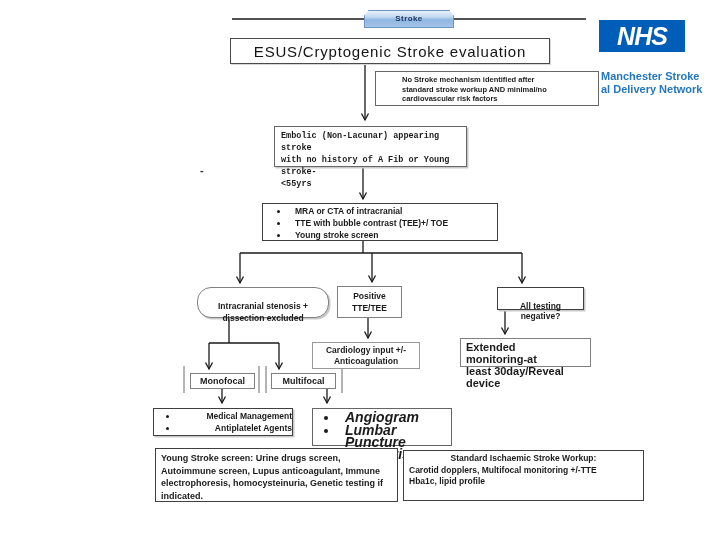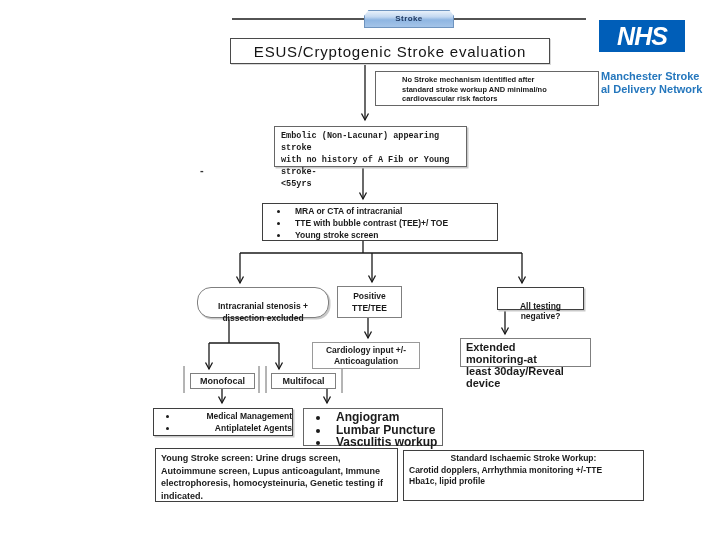--- a/index.html
+++ b/index.html
@@ -33,21 +33,21 @@
   #stray-dash{left:200px;top:164px;z-index:2;font-size:11px;font-weight:bold;color:#333;}
   #workup-box{left:262px;top:203px;width:236px;height:38px;font-size:8.5px;}
   #intracranial-box{left:197px;top:287px;width:132px;height:31px;font-size:8.5px;line-height:12px;padding-top:12px;border-radius:14px;}
   #positive-box{left:337px;top:286px;width:65px;height:32px;font-size:8.5px;line-height:12px;padding-top:3px;}
   #negative-box{left:461px;top:287px;width:87px;height:23px;font-size:8.5px;line-height:10px;padding-top:13px;margin-left:36px;}
   #cardiology-box{left:312px;top:342px;width:108px;height:27px;font-size:8.5px;line-height:11px;padding-top:2px;border-color:#9a9a9a;}
   #extended-box{left:460px;top:338px;width:131px;height:29px;font-size:11px;line-height:12px;padding:2px 14px 0 5px;}
   #monofocal-box{left:190px;top:373px;width:65px;height:16px;font-size:9px;line-height:14px;}
   #multifocal-box{left:271px;top:373px;width:65px;height:16px;font-size:9px;line-height:14px;}
   #medical-box{left:153px;top:408px;width:140px;height:28px;font-size:8.5px;}
-  #angiogram-box{left:303px;top:408px;width:140px;height:38px;font-size:12px;}
+  #angiogram-box{left:312px;top:408px;width:140px;height:38px;font-size:14px;font-style:italic;}
   #young-box{left:155px;top:448px;width:243px;height:54px;font-size:9px;line-height:12.5px;padding:3px 5px 0 5px;}
   #standard-box{left:403px;top:450px;width:241px;height:51px;font-size:8.5px;line-height:11.5px;padding:2px 5px 0 5px;}
 
   ul.blt{margin:2px 0 0 0;padding-left:26px;list-style:disc;}
   ul.blt li{padding-left:6px;margin-bottom:.5px;line-height:11.5px;}
   #medical-box ul.blt{padding-left:24px;text-align:right;}
   #angiogram-box ul.blt li{line-height:12px;}
 </style>
 </head>
 <body>
@@ -162,17 +162,17 @@
         <li>Angiogram</li>
         <li>Lumbar Puncture</li>
         <li>Vasculitis workup</li>
       </ul>
   </div>
 
   <div id="young-box" class="bx b-dark">Young Stroke screen: Urine drugs screen, Autoimmune screen, Lupus anticoagulant, Immune electrophoresis, homocysteinuria, Genetic testing if indicated.</div>
 
   <div id="standard-box" class="bx b-dark">
     <div class="center">Standard Ischaemic Stroke Workup:</div>
-    <div>Carotid dopplers, Arrhythmia monitoring +/-TTE</div>
+    <div>Carotid dopplers, Multifocal monitoring +/-TTE</div>
     <div>Hba1c,  lipid profile</div>
   </div>
 
 </div>
 
 </body></html>

